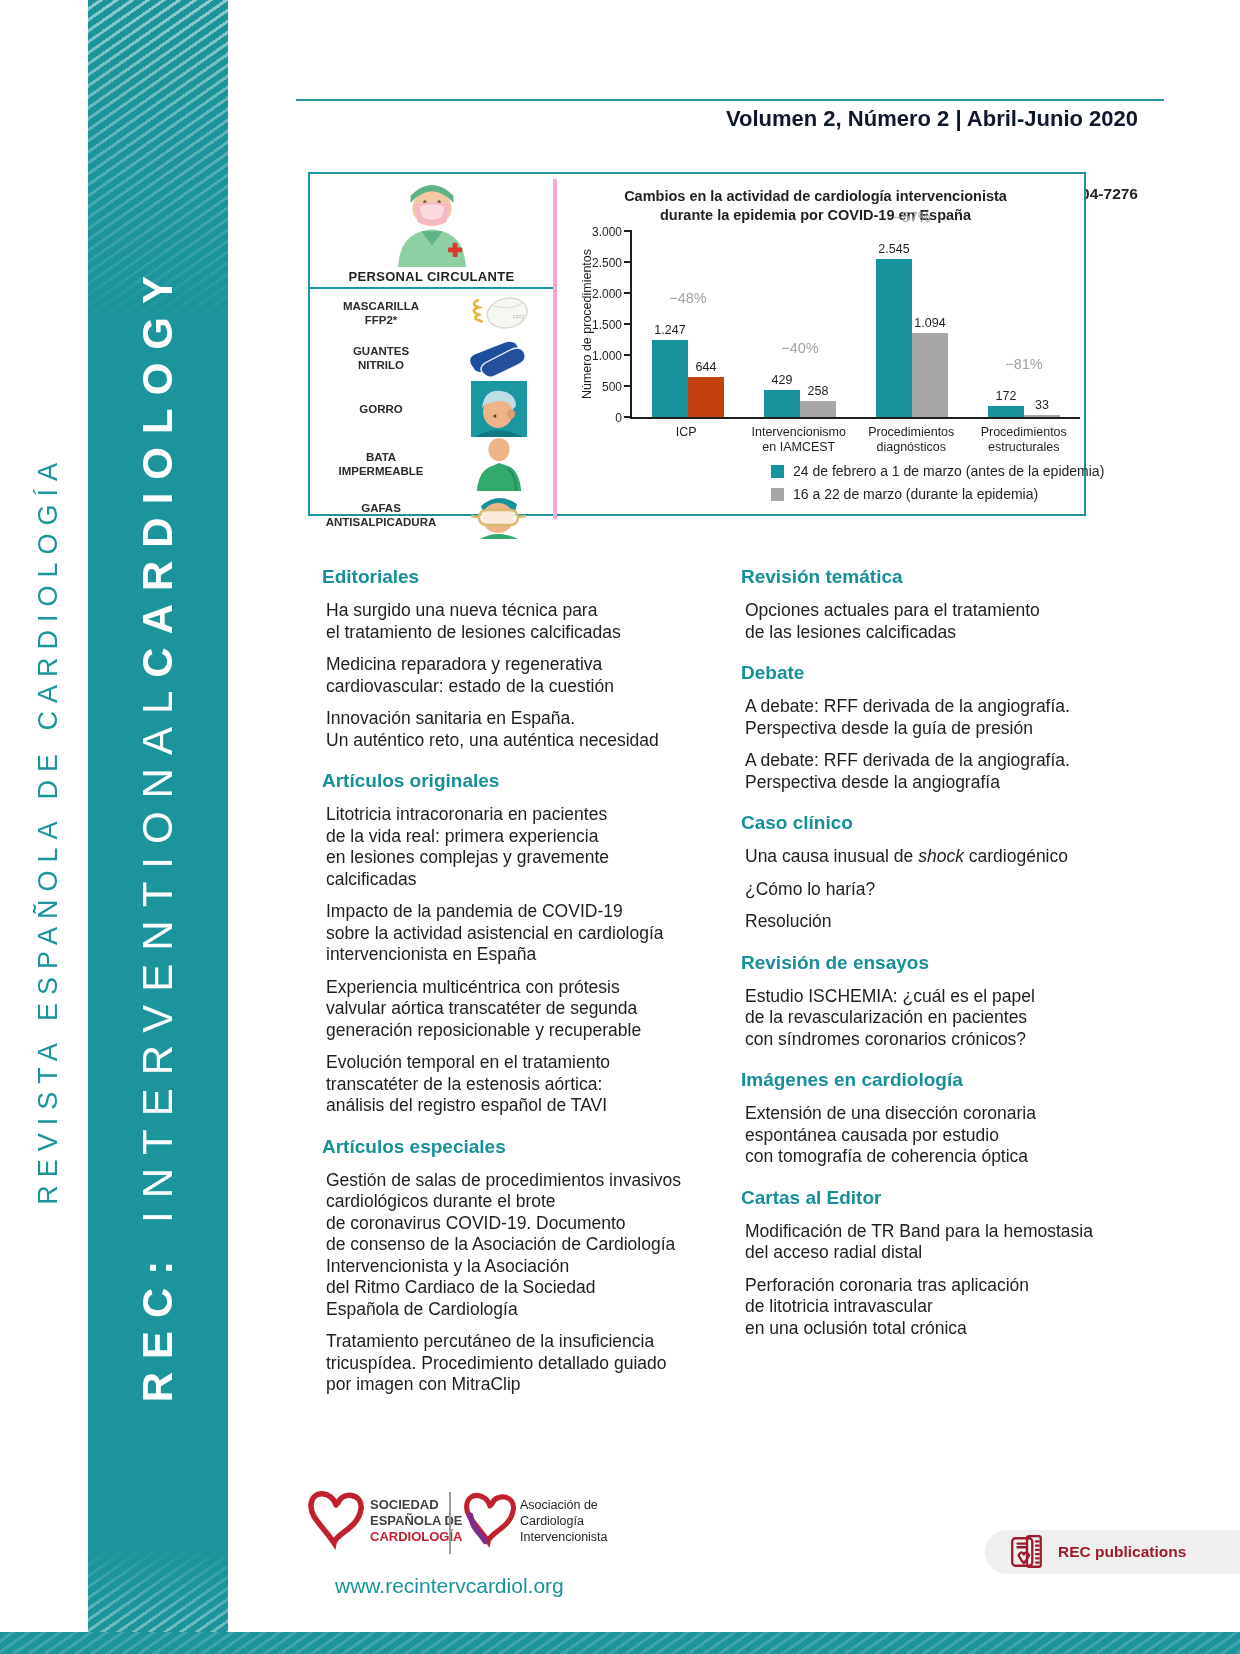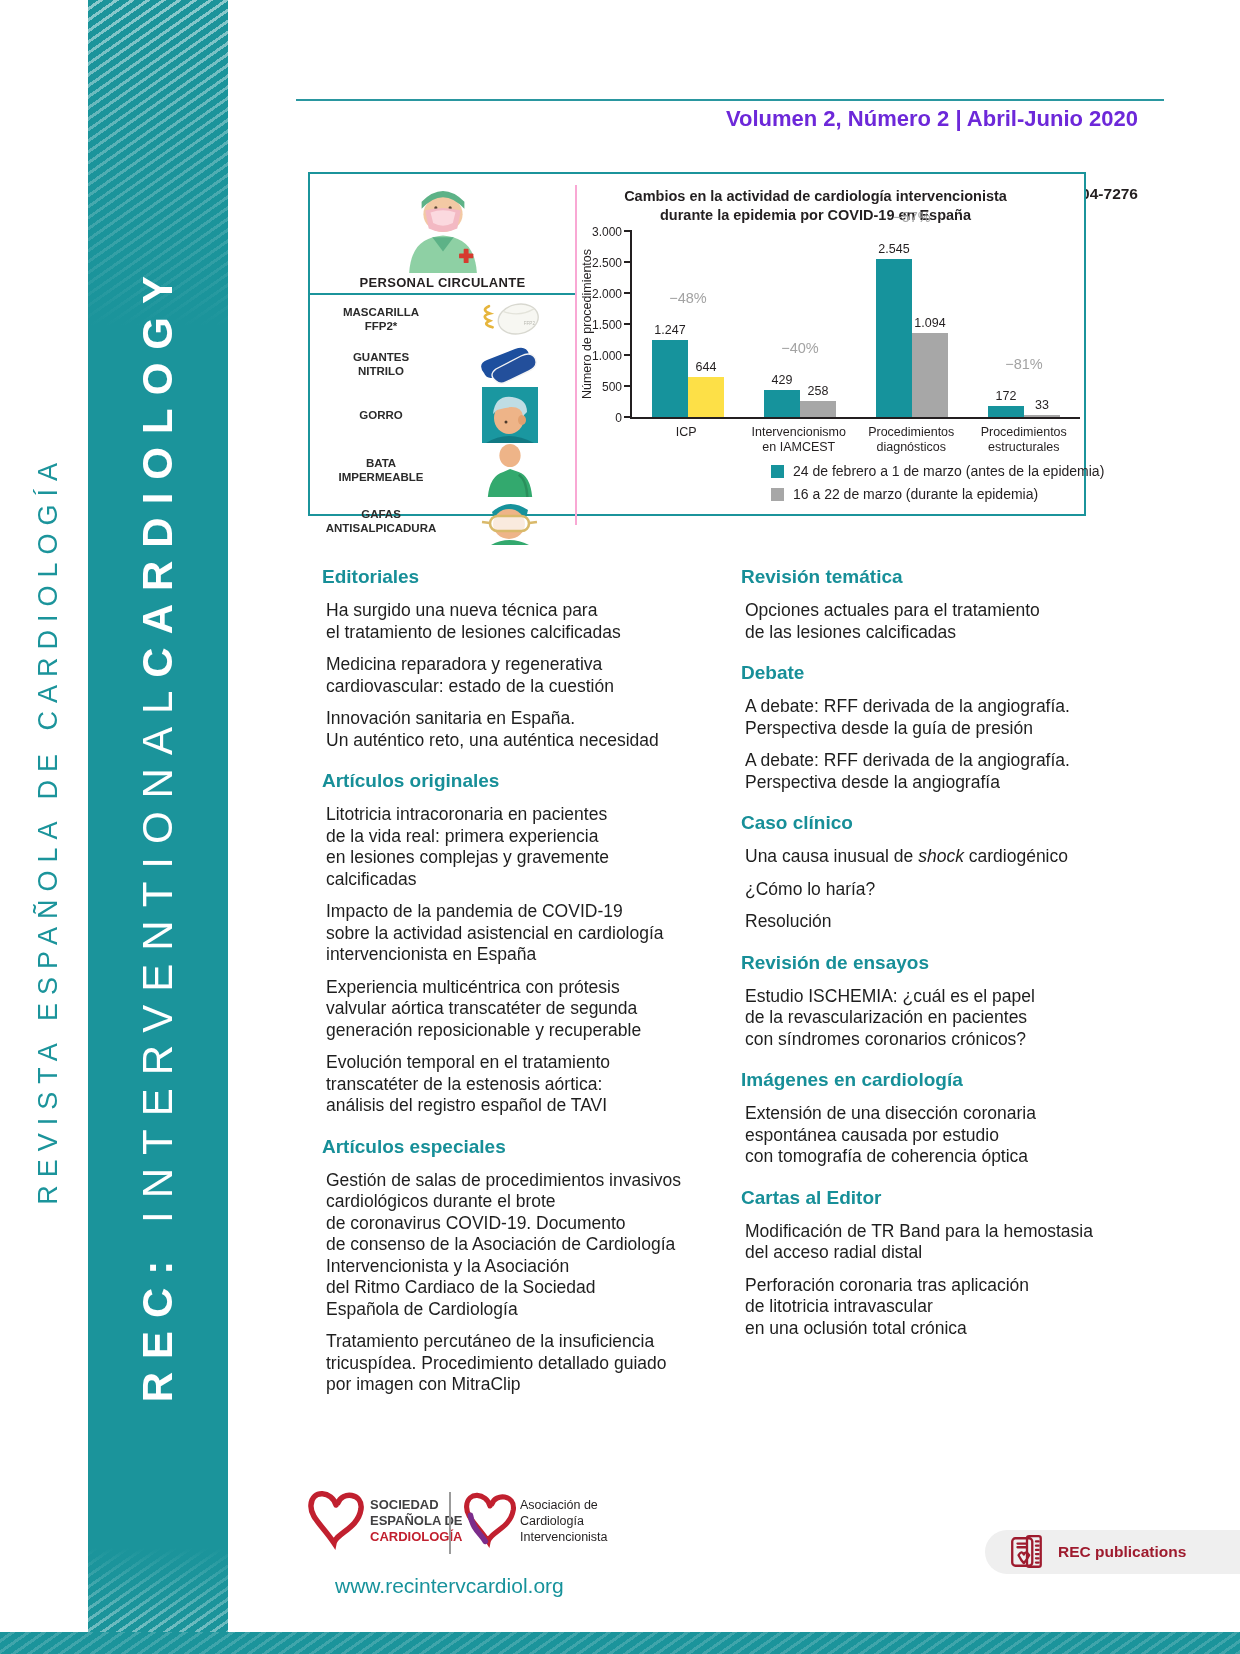--- a/index.html
+++ b/index.html
@@ -22,27 +22,27 @@
   .band-title b{font-weight:700;}
   .subtitle-wrap{position:absolute;left:10px;top:425px;width:76px;height:810px;display:flex;
                  align-items:center;justify-content:center;}
   .subtitle{color:#1b949b;font-size:27px;letter-spacing:8px;font-weight:400;}
   .bottom-bar{position:absolute;left:0;right:0;top:1632px;height:22px;background:#1b949b;}
   .bottom-bar .st{position:absolute;inset:0;background:repeating-linear-gradient(145deg,
             rgba(255,255,255,0) 0 6px, rgba(255,255,255,.16) 6px 9px);}
 
   
   .top-rule{position:absolute;left:296px;top:99px;width:868px;height:2px;background:#2a97a0;}
-  .vol{position:absolute;right:102px;top:106px;font-size:22px;font-weight:700;color:#6d28d9;}
+  .vol{position:absolute;right:102px;top:106px;font-size:22px;font-weight:700;color:#0f172a;}
   .issn{position:absolute;right:102px;top:137px;font-size:15.5px;font-weight:700;color:#231f20;margin-top:48px;}
 
   
   .figure{position:absolute;left:308px;top:172px;width:778px;height:344px;border:2px solid #1b949b;
           box-sizing:border-box;background:#fff;}
-  .fig-left{position:absolute;left:0;top:11px;width:267px;height:100%;border-right:2px solid #f9a8d4;
+  .fig-left{position:absolute;left:0;top:5px;width:247px;height:100%;border-right:4px solid #f9a8d4;
             box-sizing:border-box;}
   .nurse-wrap{position:absolute;top:6px;left:0;right:0;display:flex;justify-content:center;}
   .fig-caption{position:absolute;top:90px;left:0;right:0;text-align:center;font-size:13px;
                font-weight:700;letter-spacing:.3px;}
   .fig-divider{position:absolute;top:108px;left:0;right:0;height:2px;background:#1b949b;}
   .equip{position:absolute;top:112px;bottom:4px;left:4px;right:4px;display:flex;
          flex-direction:column;justify-content:space-around;}
   .eq-row{display:flex;align-items:center;}
   .eq-label{width:134px;text-align:center;font-size:11.5px;font-weight:700;line-height:14px;color:#2b2b2b;}
   .eq-icon{flex:1;display:flex;justify-content:center;align-items:center;}
@@ -200,21 +200,21 @@
     <div class="fig-right">
       <div class="chart-title pre">Cambios en la actividad de cardiología intervencionista
 durante la epidemia por COVID-19 en España</div>
       <div class="ylabel">Número de procedimientos</div>
       <div class="plot" id="plot">
         <div class="groups" id="groups">
             <div class="bgroup">
               <div class="bar" style="height: 77px; background: rgb(22, 147, 156);">
                 <span class="bar-val">1.247</span>
               </div>
-              <div class="bar" style="height: 40px; background: #fde047;">
+              <div class="bar" style="height: 40px; background: #c2410c;">
                 <span class="bar-val">644</span>
               </div>
               <span class="pct" style="bottom: 111px;">−48%</span>
             </div>
             <div class="bgroup">
               <div class="bar" style="height: 27px; background: rgb(22, 147, 156);">
                 <span class="bar-val">429</span>
               </div>
               <div class="bar" style="height: 16px; background: rgb(167, 167, 167);">
                 <span class="bar-val">258</span>

